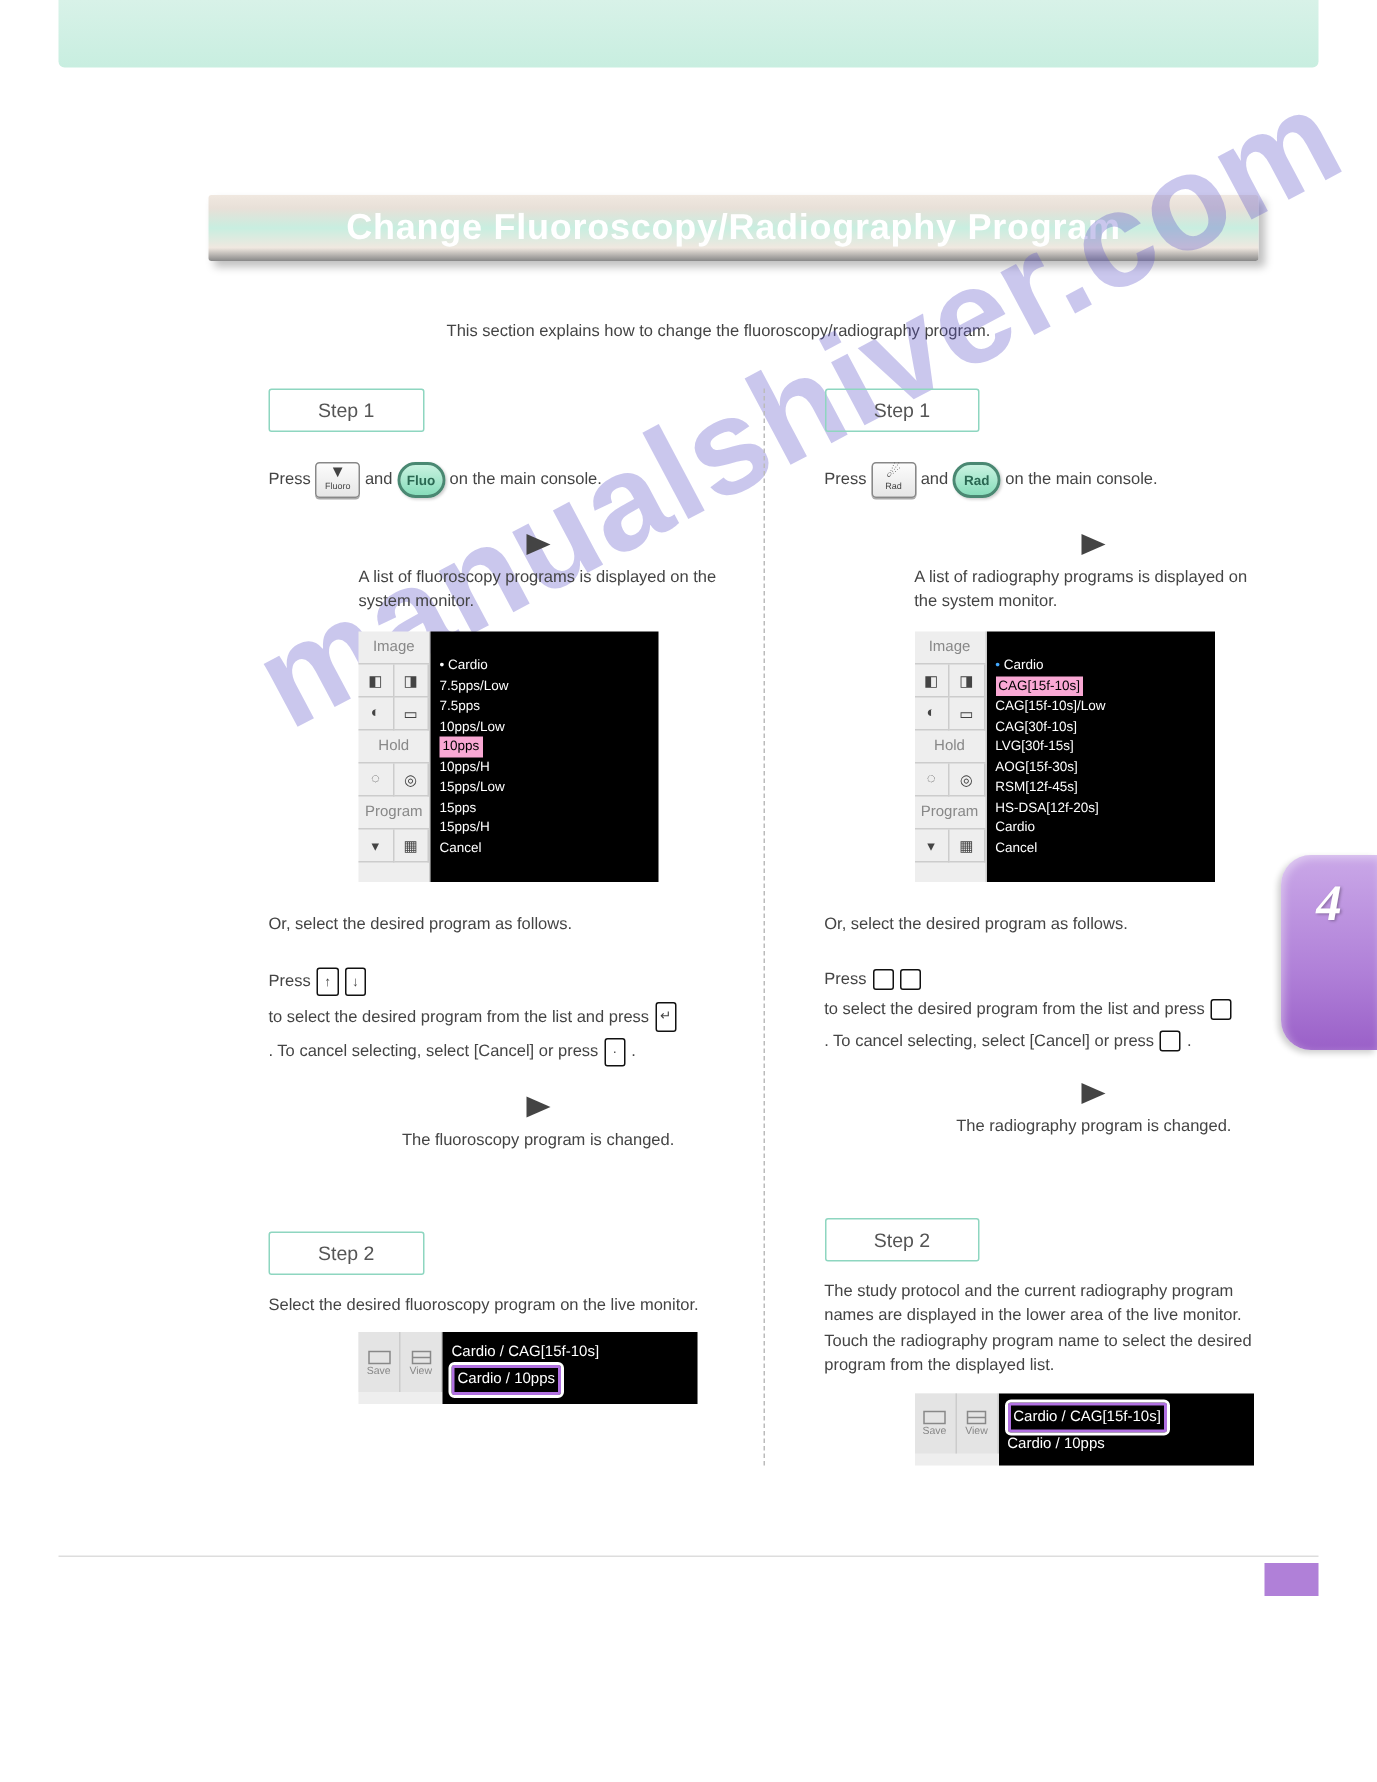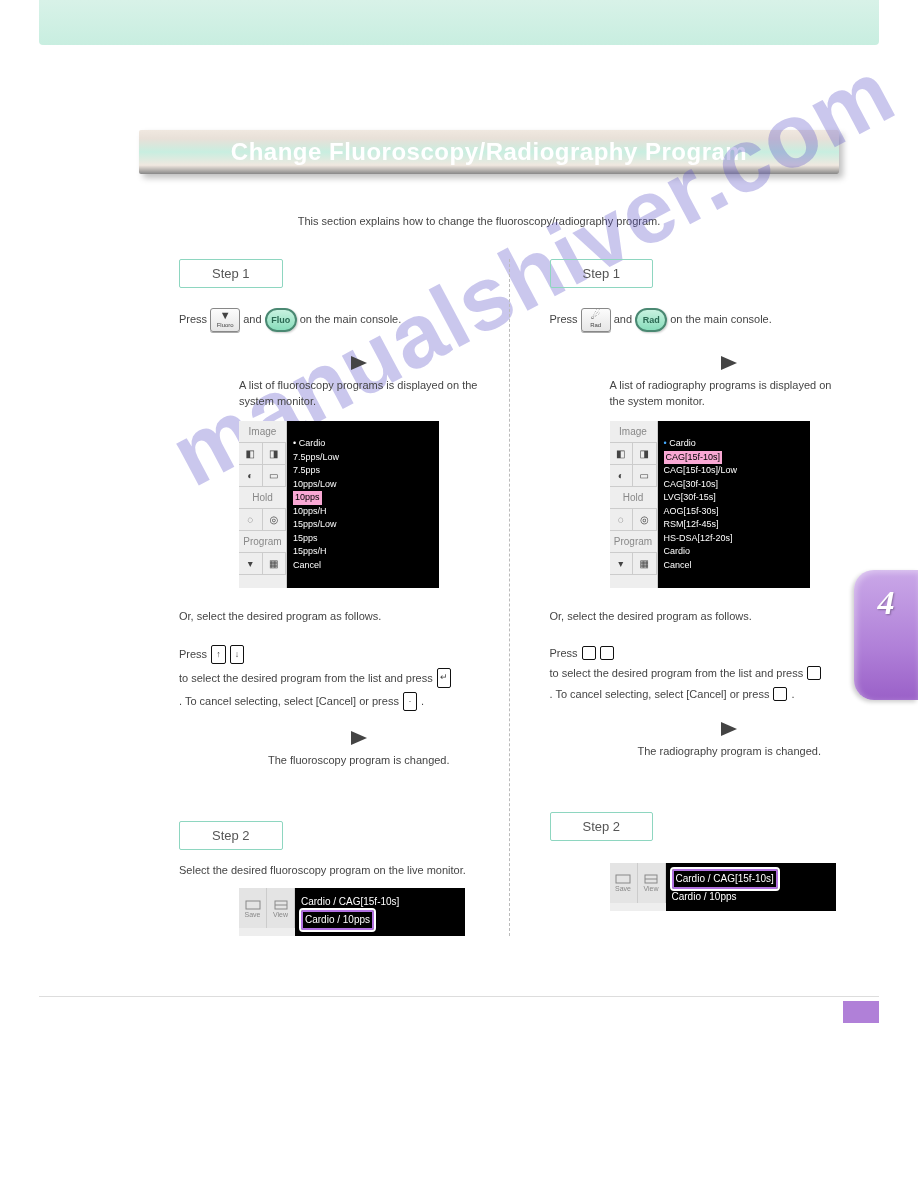--- a/index.html
+++ b/index.html
@@ -272,20 +272,21 @@
         <span class="keycap wide"></span>
         <span>.</span>
       </p>
 
       <div class="arrow-line mt20">
         <span class="arrow-tri"></span>
         <span class="arrow-text">The radiography program is changed.</span>
       </div>
 
       <div class="step-label mt40">Step 2</div>
+      <p class="txt">The study protocol and the current radiography program names are displayed in the lower area of the live monitor. Touch the radiography program name to select the desired program from the displayed list.</p>
 
       <div class="bottom-bar">
         <div class="icons">
           <div class="ib">
               <svg viewBox="0 0 16 12">
                 <rect x="1" y="2" width="14" height="8" fill="none" stroke="#888"></rect>
               </svg>
               <span>Save</span>
             </div>
           <div class="ib">

